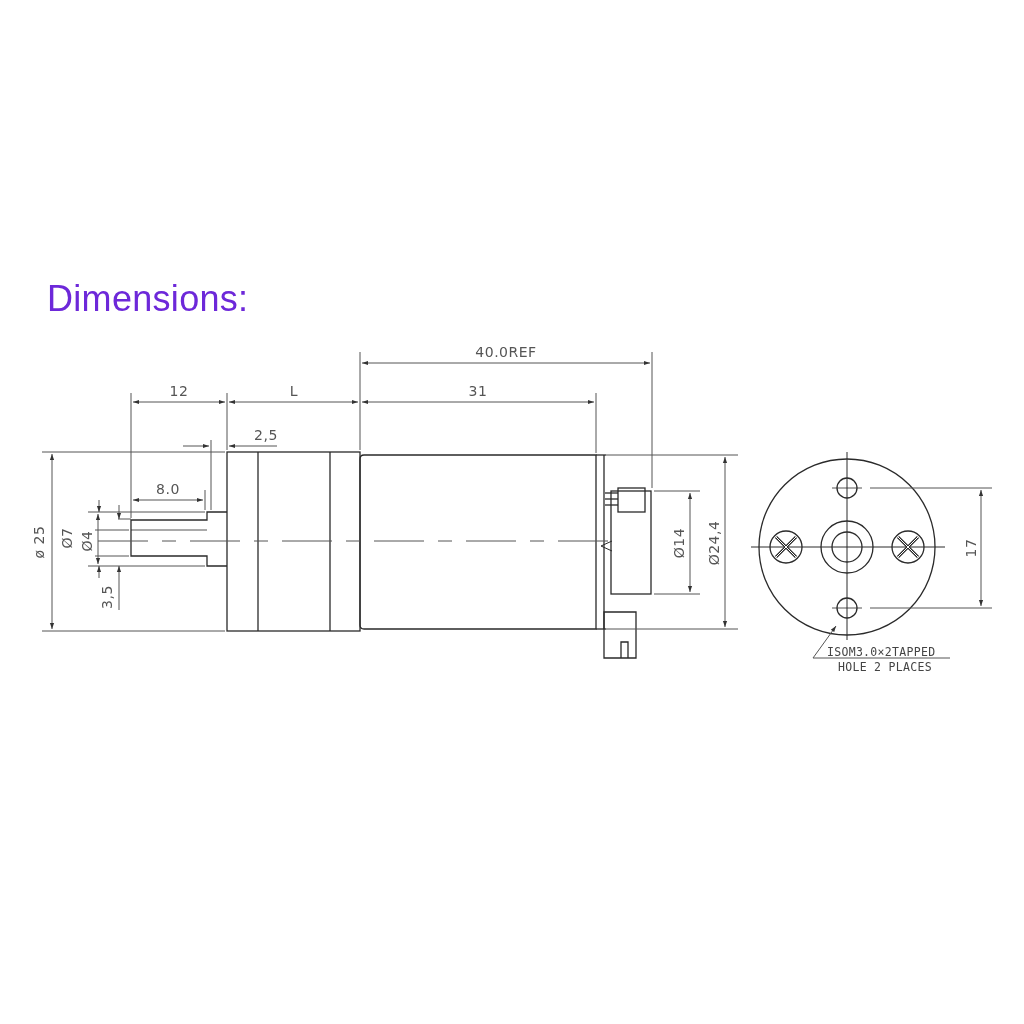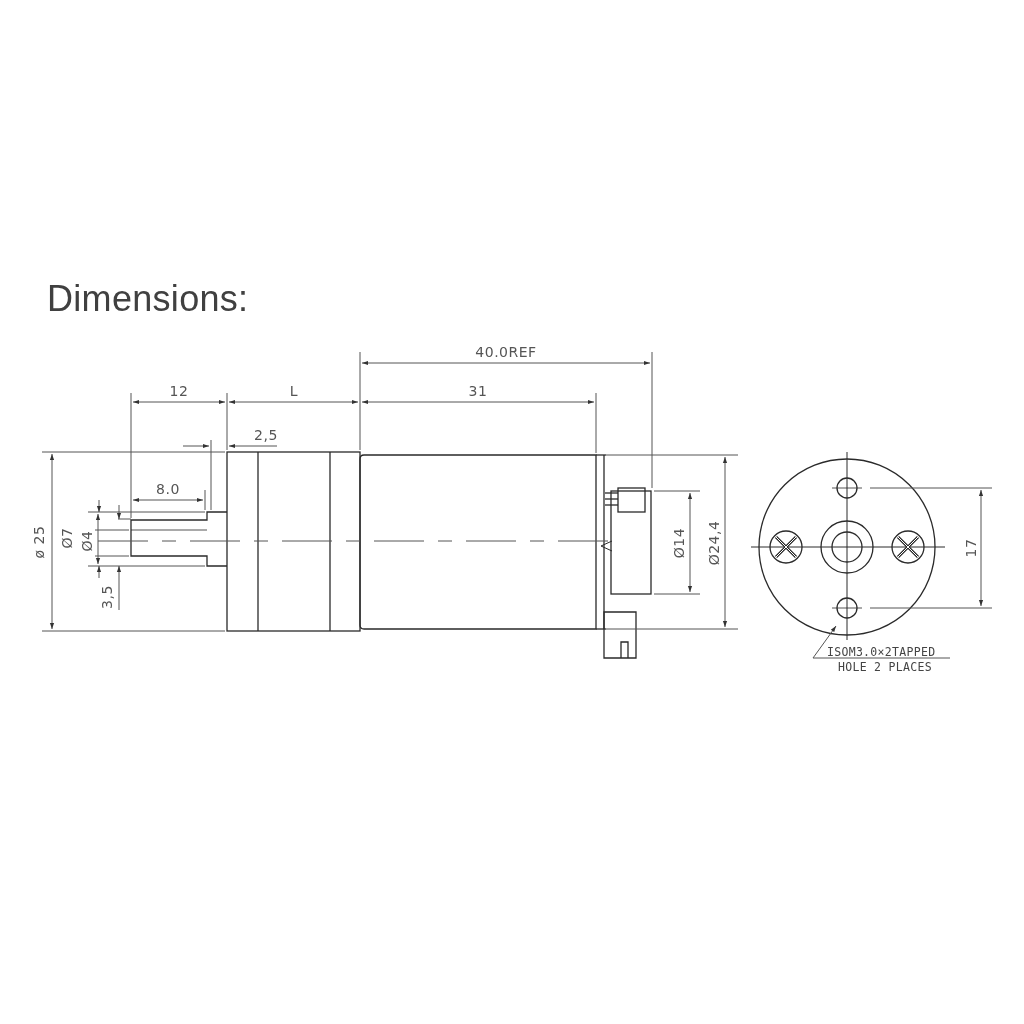--- a/index.html
+++ b/index.html
@@ -1,20 +1,20 @@
 <!DOCTYPE html>
 <html><head>
   <meta charset="utf-8">
   <style>
     html, body { margin: 0; padding: 0; background: #ffffff; }
     body { width: 1024px; height: 1024px; position: relative; overflow: hidden; }
     .title {
       position: absolute; left: 47px; top: 278px;
       font-family: "Liberation Sans", sans-serif;
-      font-size: 36px; color: #404040; letter-spacing: 0.3px;
+      font-size: 36px; color: #6d28d9; letter-spacing: 0.3px;
     }
     svg.drawing { position: absolute; left: 0; top: 0; }
     .dim-text {
       font-family: "DejaVu Sans", sans-serif;
       font-size: 14px; fill: #555; letter-spacing: 0.5px;
     }
     .note-text {
       font-family: "DejaVu Sans Mono", monospace;
       font-size: 11.5px; fill: #444; letter-spacing: 0.3px;
     }

